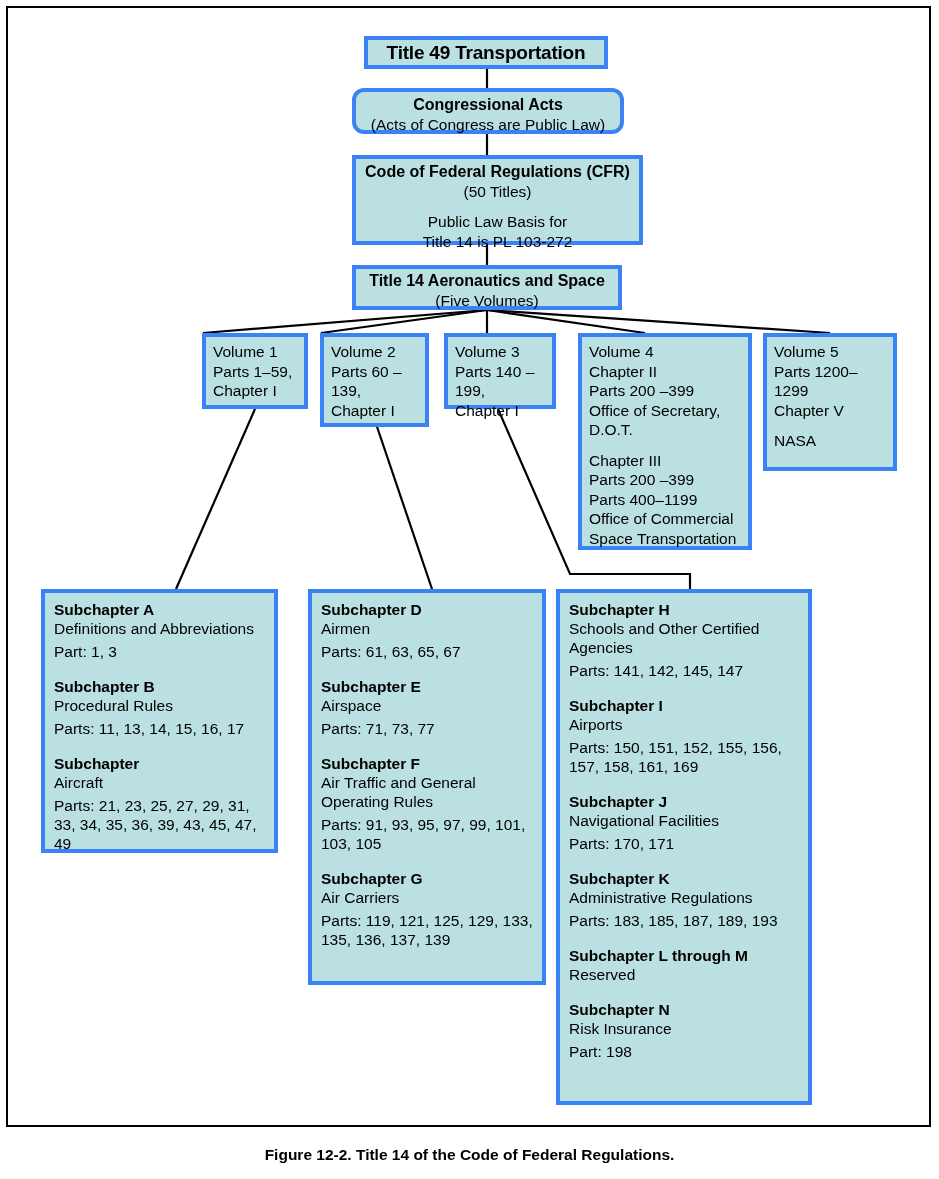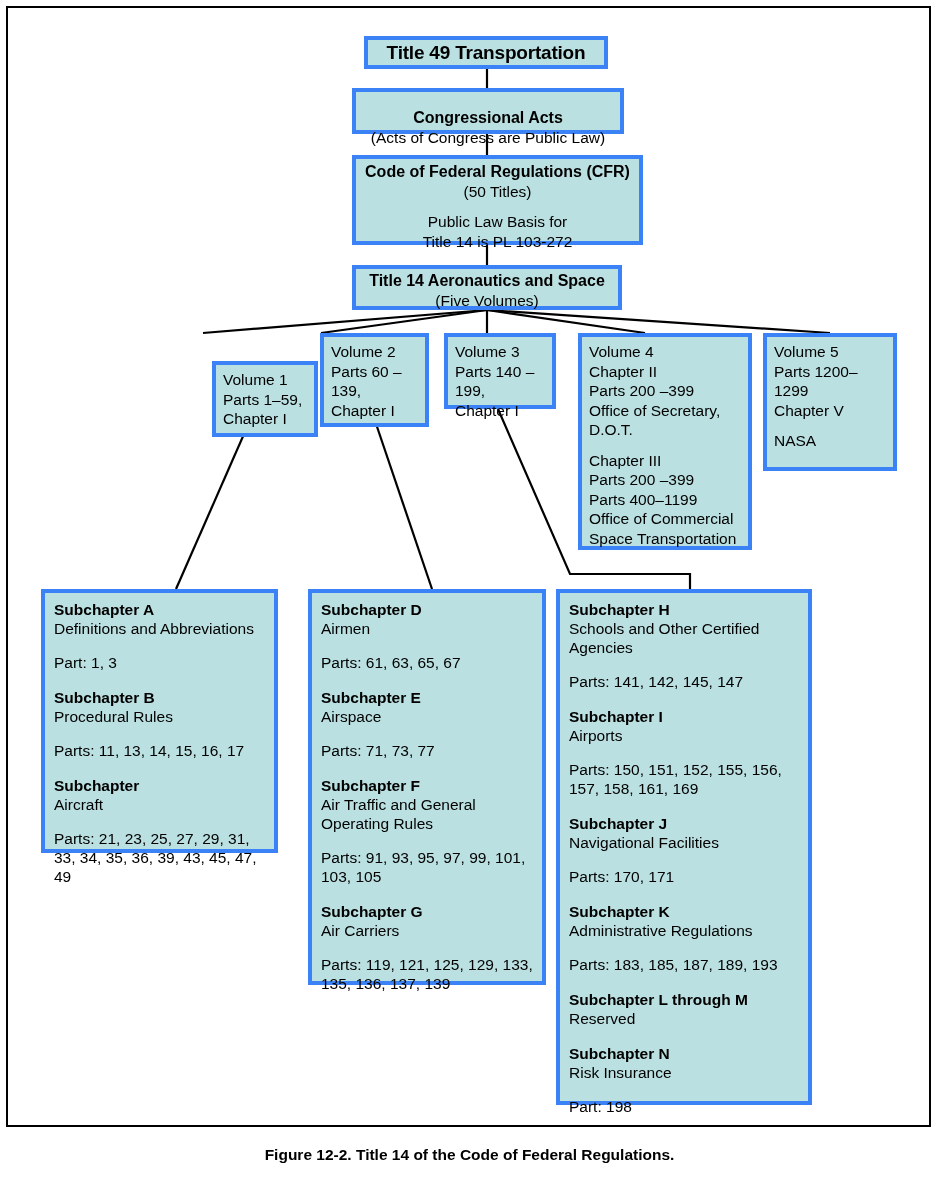--- a/index.html
+++ b/index.html
@@ -47,21 +47,22 @@
   .ctr { text-align: center; }
   
   #box-title49 {
     left: 364px; top: 36px; width: 244px; height: 33px;
     display: flex; align-items: center; justify-content: center;
   }
   #box-title49 .line { font-size: 19px; font-weight: bold; letter-spacing: -0.2px; }
 
   #box-congress {
     left: 352px; top: 88px; width: 272px; height: 46px;
-    padding-top: 16px;
+    padding-top: 3px;
+    border-radius: 12px;
   }
   #box-congress .l1 { font-size: 16px; font-weight: bold; text-align: center; line-height: 20px; }
   #box-congress .l2 { font-size: 15.5px; text-align: center; line-height: 20px; }
 
   #box-cfr {
     left: 352px; top: 155px; width: 291px; height: 90px;
     padding-top: 3px;
   }
   #box-cfr .l1 { font-size: 16px; font-weight: bold; text-align: center; line-height: 20px; }
   #box-cfr .l2 { font-size: 15.5px; text-align: center; line-height: 20px; }
@@ -73,21 +74,21 @@
   }
   #box-title14 .l1 { font-size: 16px; font-weight: bold; text-align: center; line-height: 20px; }
   #box-title14 .l2 { font-size: 15.5px; text-align: center; line-height: 20px; }
 
   
   .volbox {
     padding: 5px 7px 4px 7px;
     font-size: 15.5px;
     line-height: 19.5px;
   }
-  #box-vol1 { left: 212px; top: 333px; width: 106px; height: 76px; margin-top: 28px; }
+  #box-vol1 { left: 202px; top: 333px; width: 106px; height: 76px; }
   #box-vol2 { left: 320px; top: 333px; width: 109px; height: 94px; }
   #box-vol3 { left: 444px; top: 333px; width: 112px; height: 76px; }
   #box-vol4 { left: 578px; top: 333px; width: 174px; height: 217px; }
   #box-vol5 { left: 763px; top: 333px; width: 134px; height: 138px; }
   .volbox .spacer { height: 11px; }
 
   
   .subbox {
     padding: 7px 9px 8px 9px;
   }
@@ -100,21 +101,21 @@
     font-weight: bold;
     line-height: 19px;
   }
   .sc-desc {
     font-size: 15.5px;
     line-height: 19px;
   }
   .sc-parts {
     font-size: 15.5px;
     line-height: 19px;
-    margin-top: 15px;
+    margin-top: 4px;
   }
   .sc-group { margin-bottom: 16px; }
   .sc-group.last { margin-bottom: 0; }
 
   #caption {
     position: absolute;
     left: 0;
     top: 1146px;
     width: 939px;
     text-align: center;

